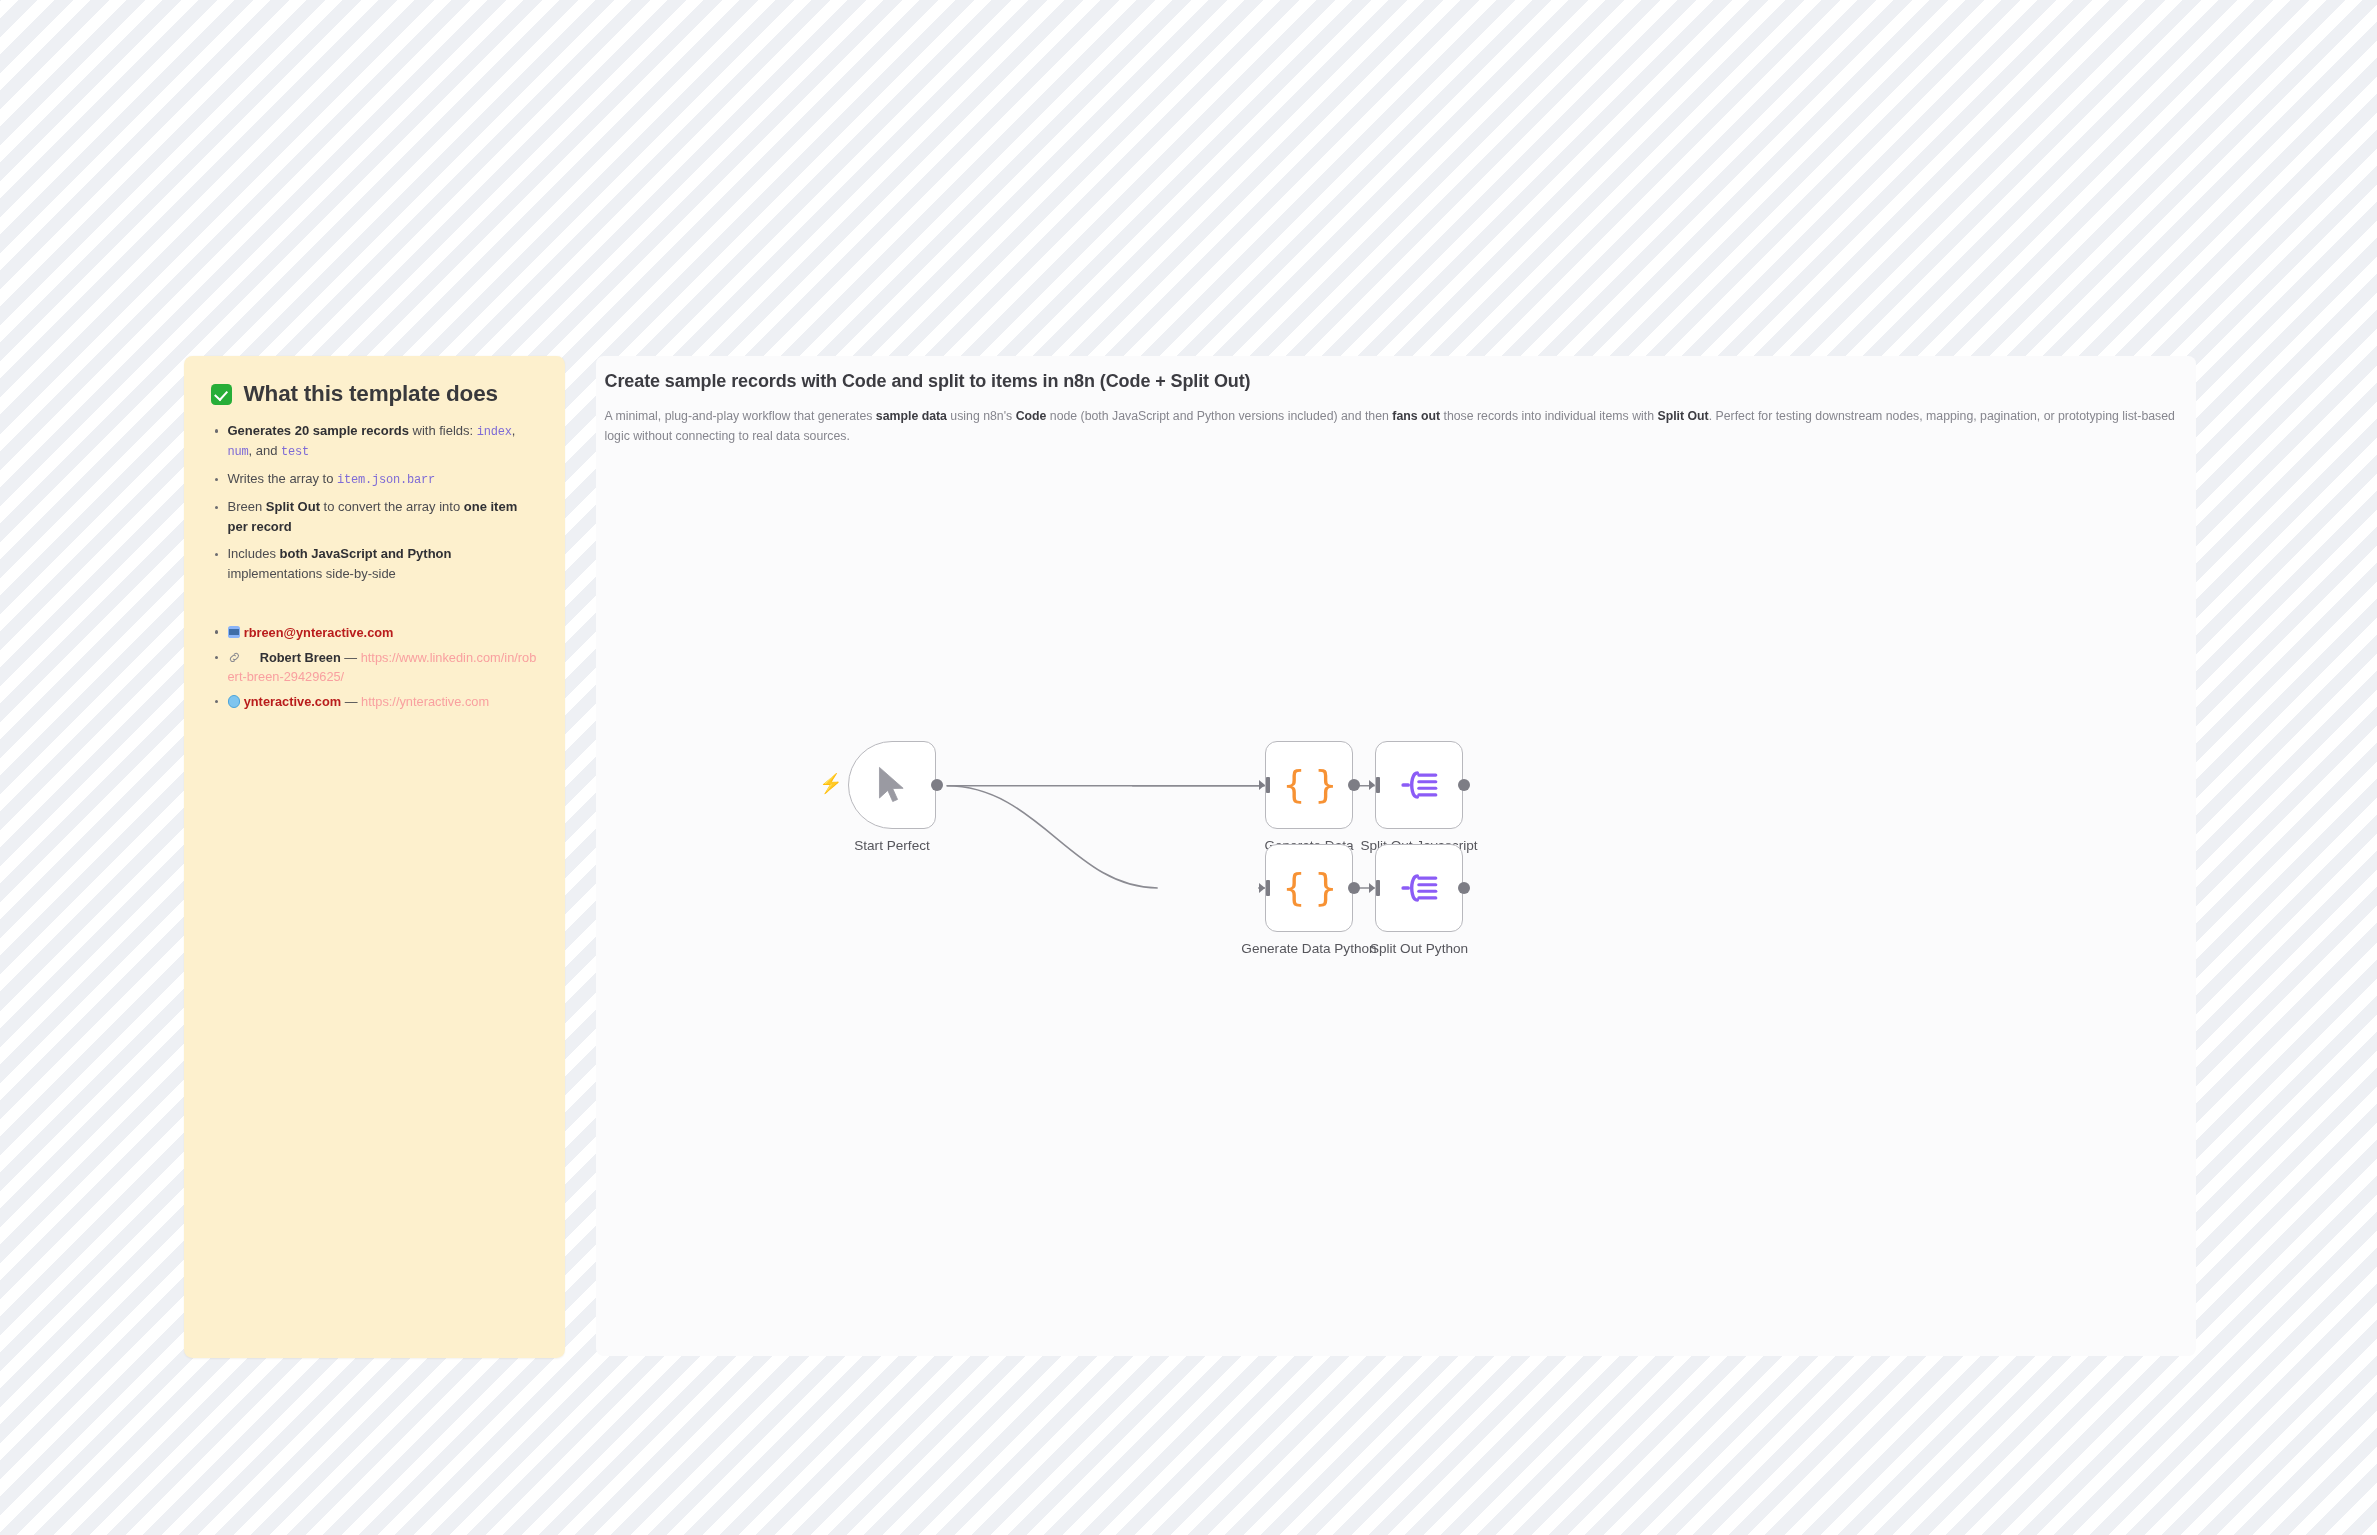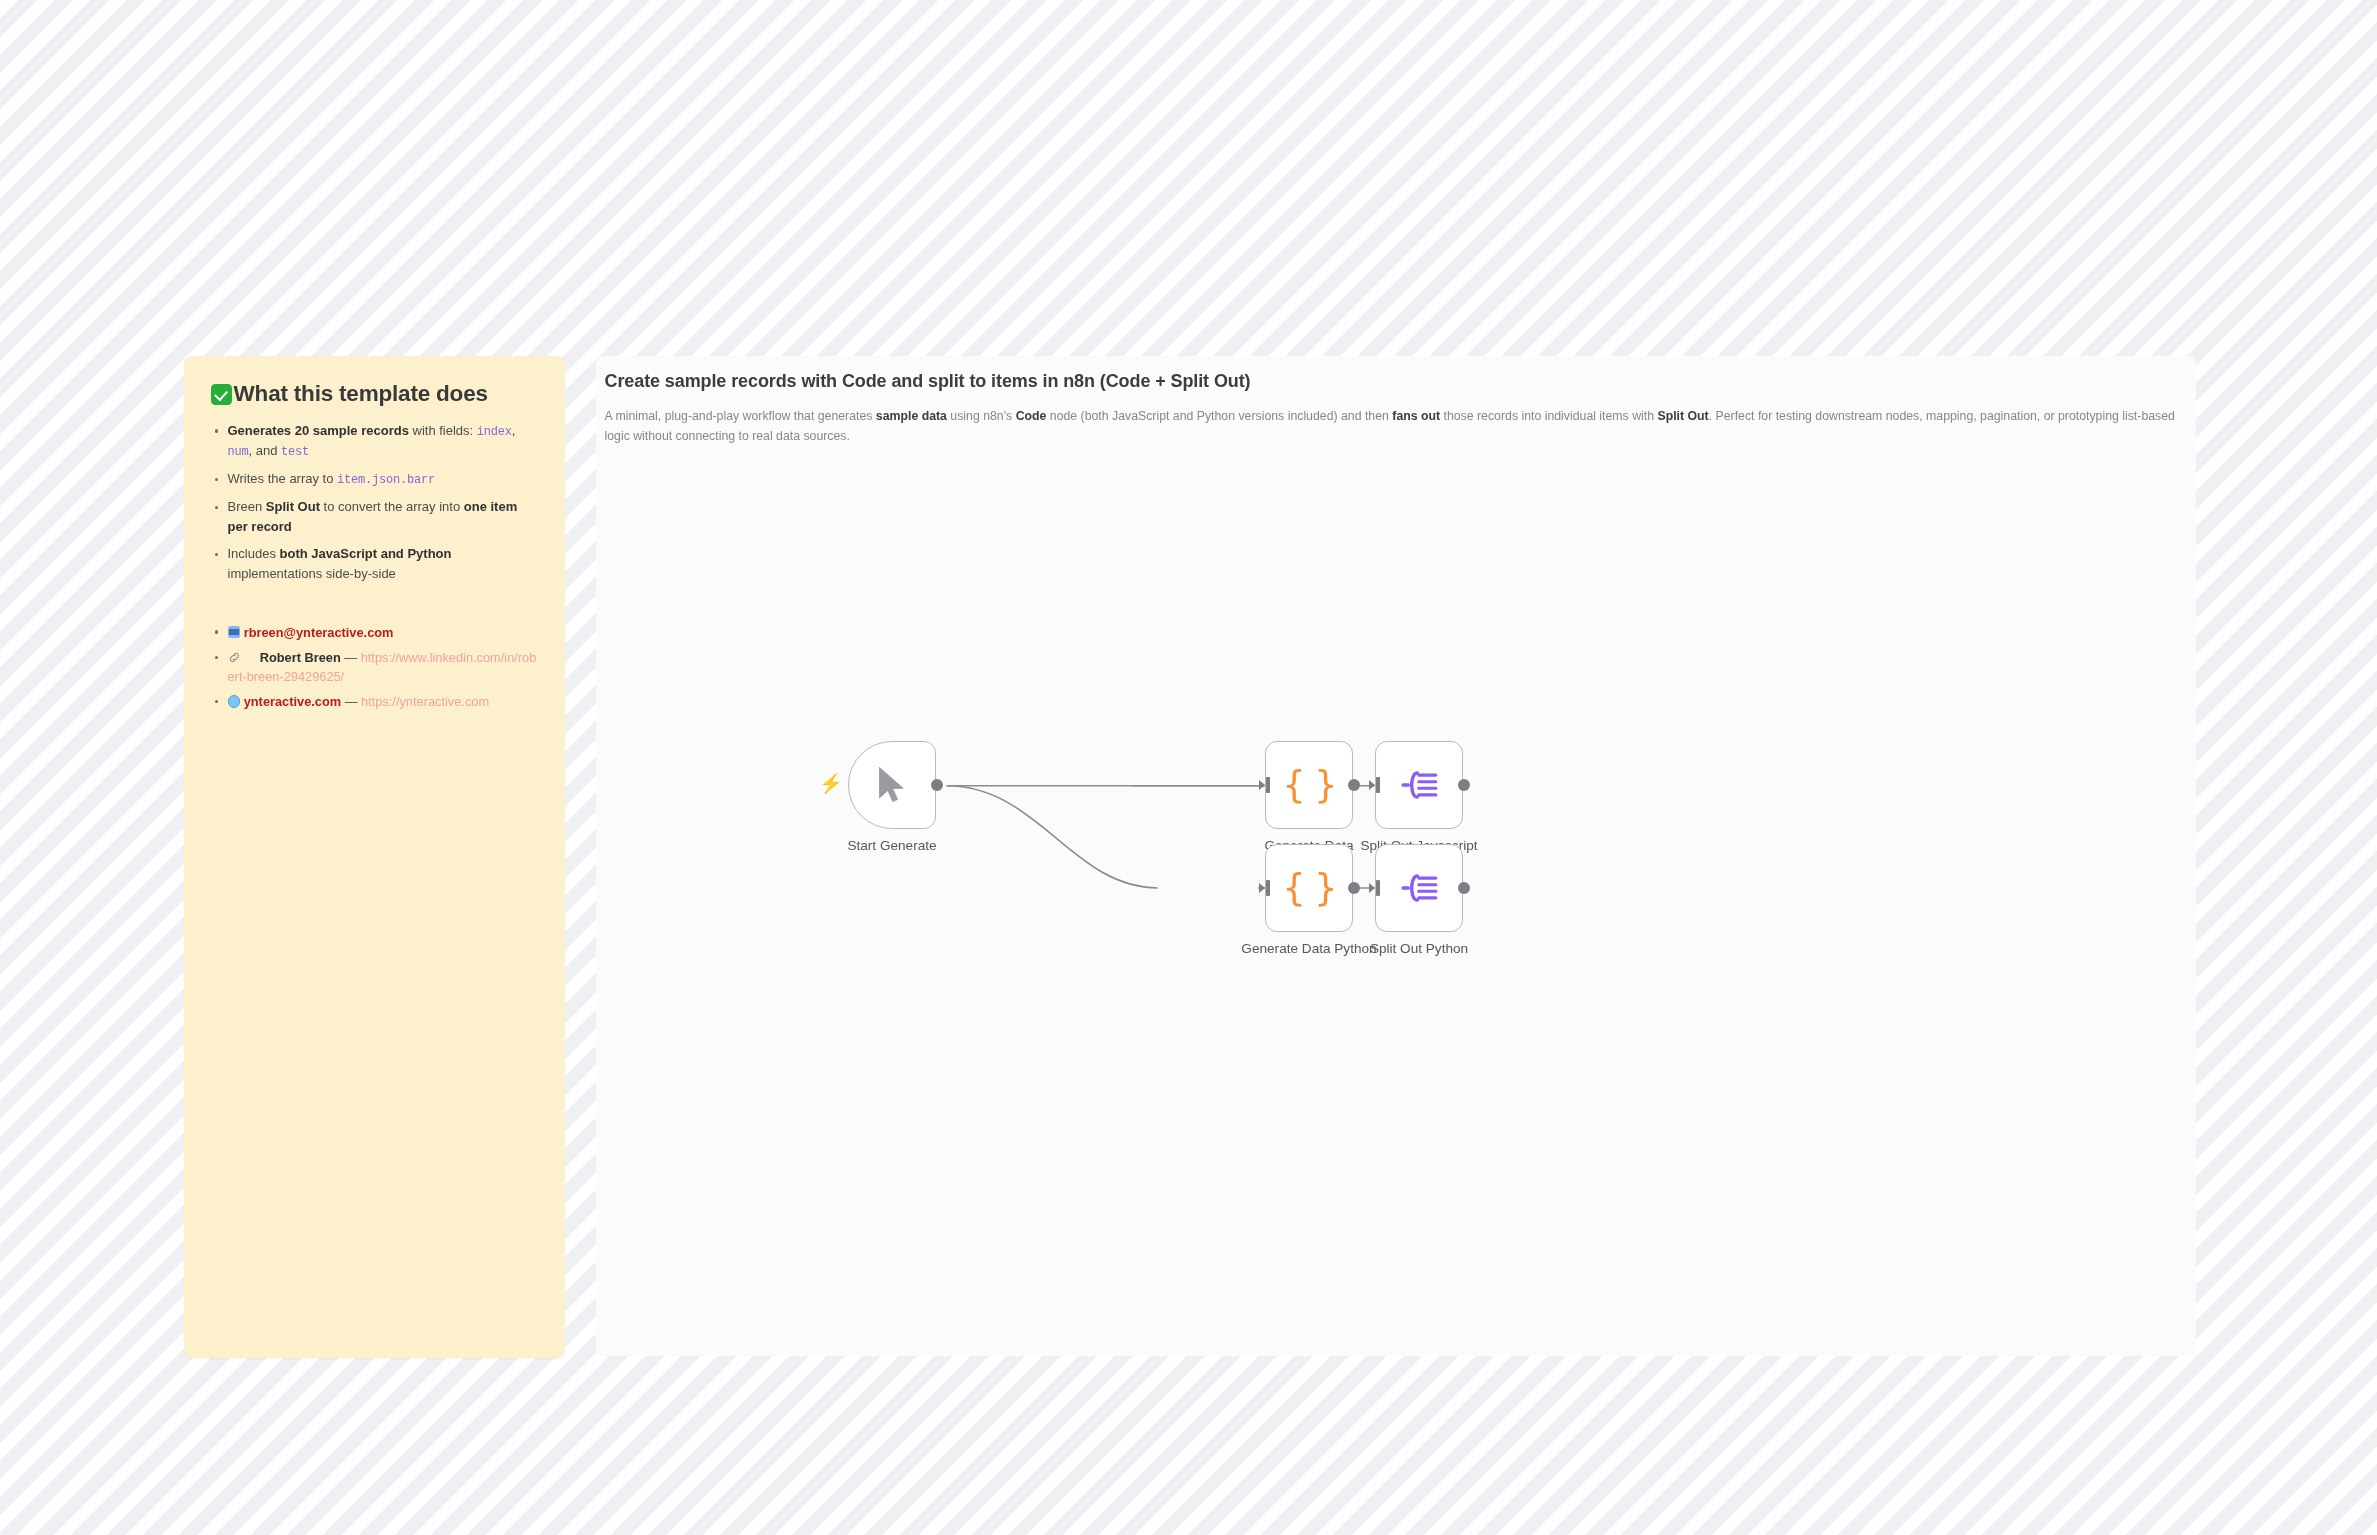--- a/index.html
+++ b/index.html
@@ -31,21 +31,21 @@
     height: 1002px;
     background: #fdf0cd;
     border-radius: 8.5px;
     box-sizing: border-box;
     padding: 22px 25.5px 0 25.5px;
     box-shadow: 0 0.9px 1.7px rgba(80,70,30,0.07);
   }
   #sticky-title {
     display: flex;
     align-items: center;
-    gap: 2px;
+    gap: 12px;
     font-size: 22.5px;
     font-weight: bold;
     color: #39393c;
     letter-spacing: -0.2px;
     margin: 3.4px 0 13.6px 1.7px;
   }
   .check-emoji {
     display: inline-block;
     width: 20.4px;
     height: 20.4px;
@@ -298,21 +298,21 @@
     <path d="M 630,505 L 915,505" stroke="#8b8b92" stroke-width="1.8" fill="none"></path>
     <path d="M 778,625 L 915,625" stroke="#8b8b92" stroke-width="1.8" fill="none"></path>
   </svg>
 
   <div class="node trigger" style="left:252px; top:385px;">
     <span class="bolt">⚡</span>
     <svg class="cursor-ic" viewBox="0 0 24 28">
       <path d="M3 1 L3 23 L9 17.5 L12.5 25.5 L16 24 L12.5 16.2 L20 16 Z" fill="#9a9aa2" stroke="#9a9aa2" stroke-width="0.6" stroke-linejoin="round"></path>
     </svg>
     <span class="dot-out"></span>
-    <span class="node-label">Start Generate</span>
+    <span class="node-label">Start Perfect</span>
   </div>
 
   <div class="node" style="left:669px; top:385px;">
     <span class="in-conn">
         <i class="tri"></i>
         <i class="bar"></i>
       </span>
     <span class="brace-ic">{&nbsp;}</span>
     <span class="dot-out"></span>
     <span class="node-label">Generate Data

